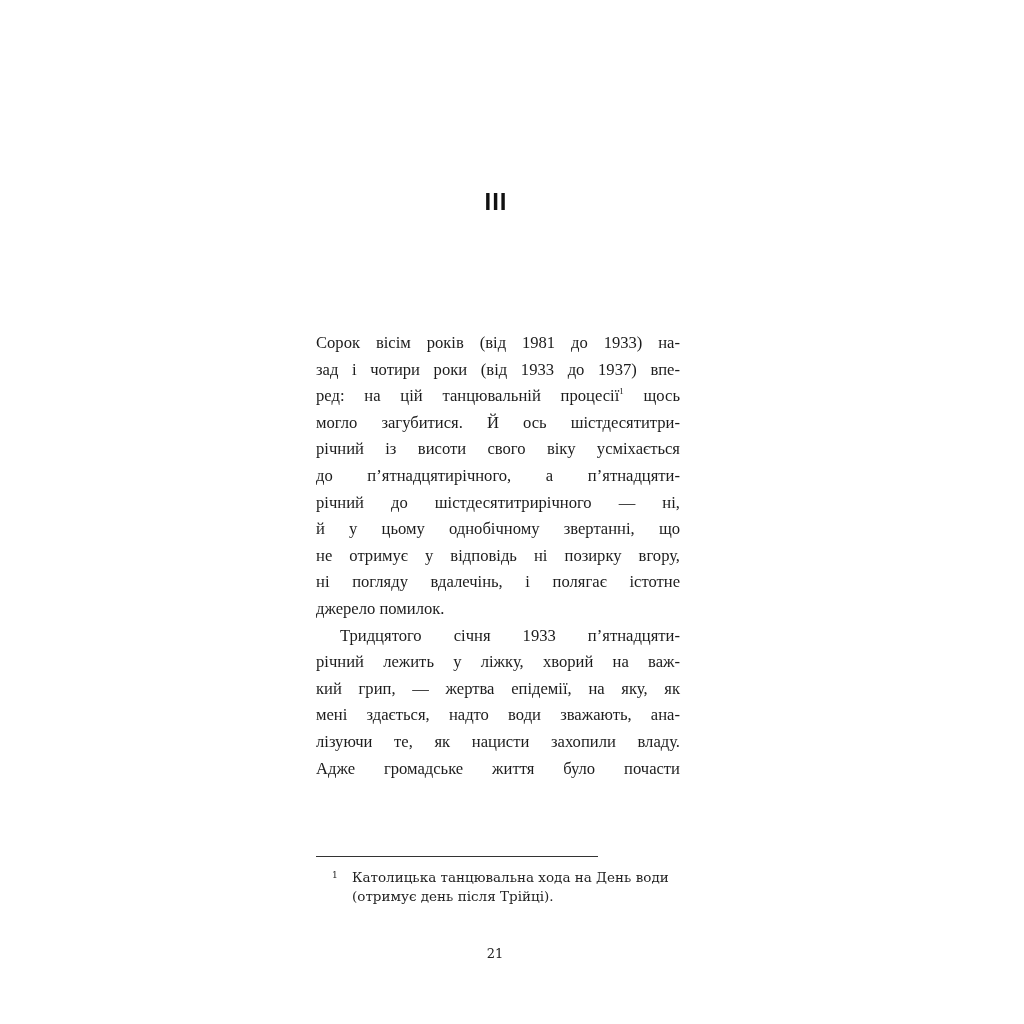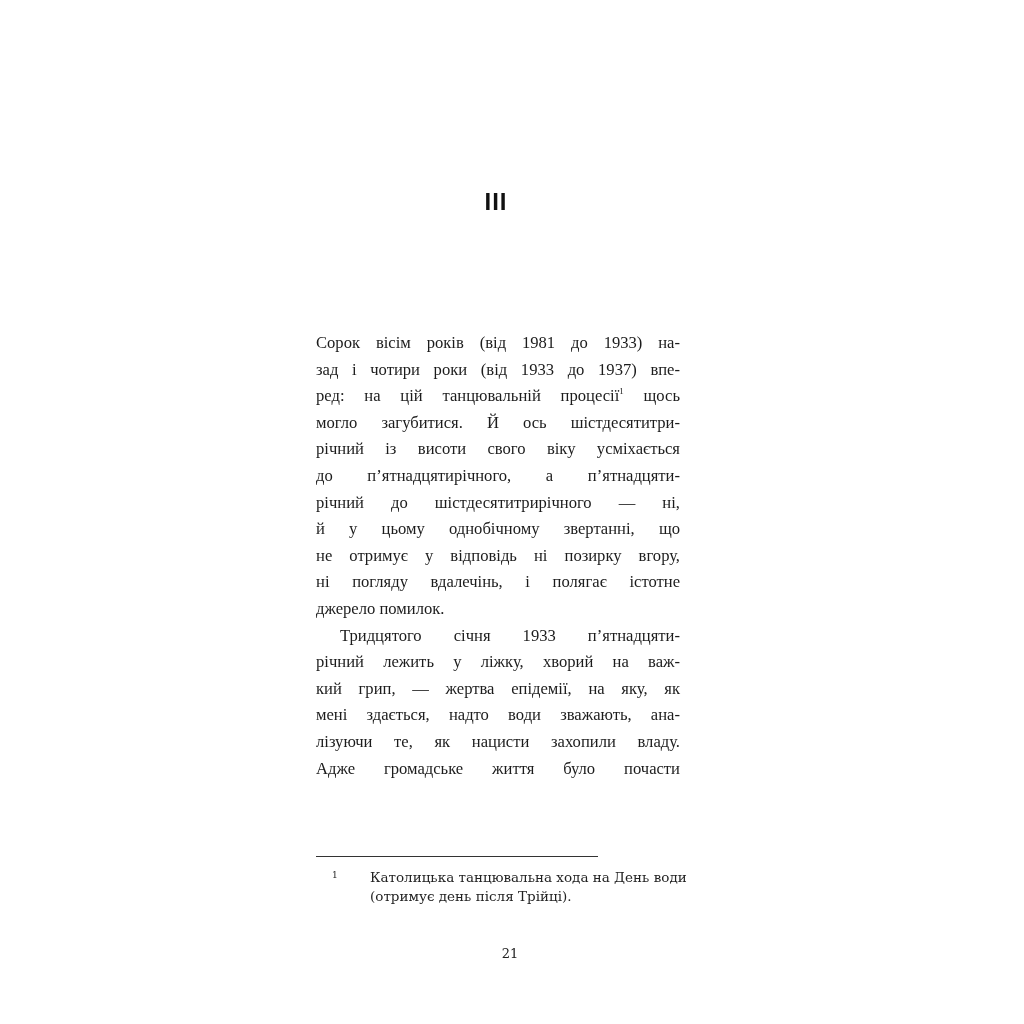--- a/index.html
+++ b/index.html
@@ -75,31 +75,29 @@
       font-size: 9px;
     }
     .footnote-body {
       position: absolute;
       left: 36px;
       width: 330px;
     }
     .footnote-line {
       display: block;
       white-space: nowrap;
-      margin-left: 18px;
     }
     .page-number {
       position: absolute;
       top: 946px;
       left: 0;
       width: 990px;
       text-align: center;
       font-size: 13px;
       color: #222222;
-      padding-left: 15px;
     }
     sup.fn-ref {
       font-size: 9px;
       vertical-align: 7px;
       line-height: 0;
     }
   </style>
 </head>
 <body>
 

